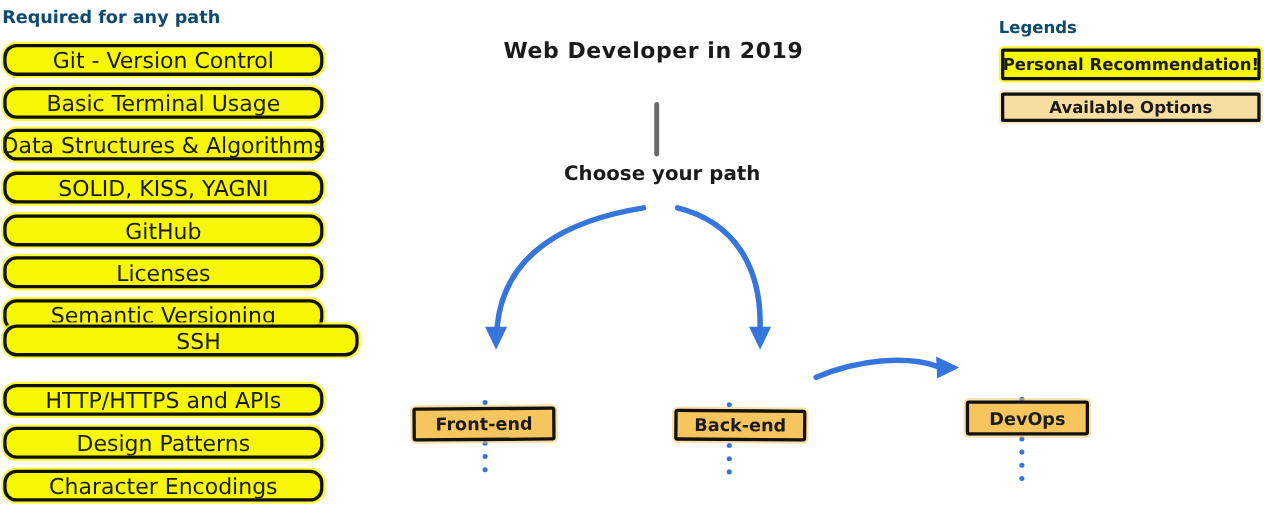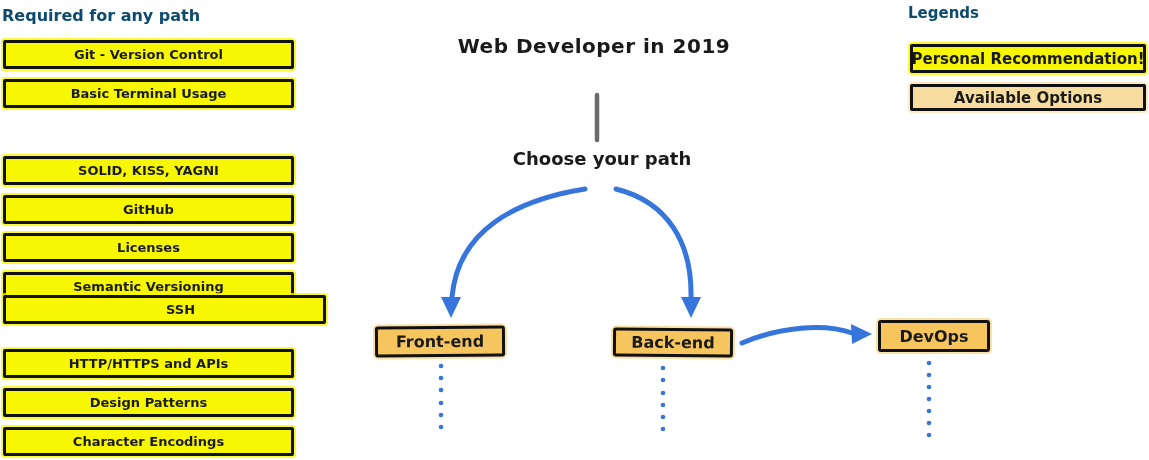--- a/index.html
+++ b/index.html
@@ -35,41 +35,42 @@
     font-weight: bold;
     white-space: nowrap;
   }
   .topic-box {
     position: absolute;
     left: 3px;
     width: 285px;
     height: 23px;
     background: var(--recommendation-yellow);
     border: 3px solid var(--border-black);
-    border-radius: 2px;
+    border-radius: 12px;
     box-shadow: 0 0 0 2px rgba(247, 247, 1, 0.8);
     display: flex;
     align-items: center;
     justify-content: center;
-    font-size: 13px;
-    font-weight: bold;
+    font-size: 20px;
+    font-weight: normal;
     white-space: nowrap;
   }
   .node-box {
     position: absolute;
     background: var(--option-orange);
     border: 3px solid var(--border-black);
     border-radius: 3px;
     box-shadow: 0 0 0 2px rgba(246, 197, 94, 0.55);
     display: flex;
     align-items: center;
     justify-content: center;
     font-size: 16px;
     font-weight: bold;
     white-space: nowrap;
+    margin-top: 44px;
   }
   .legend-box {
     position: absolute;
     left: 910px;
     width: 230px;
     border: 3px solid var(--border-black);
     border-radius: 2px;
     display: flex;
     align-items: center;
     justify-content: center;
@@ -143,33 +144,34 @@
       <circle class="dot" cx="929" cy="411" r="2.3"></circle>
       <circle class="dot" cx="929" cy="423" r="2.3"></circle>
       <circle class="dot" cx="929" cy="435" r="2.3"></circle>
     </g>
   </svg>
 
   <div class="heading" style="left:2px; top:6px;">Required for any path</div>
 
   <div class="topic-box" style="top:40px;">Git - Version Control</div>
   <div class="topic-box" style="top:79px;">Basic Terminal Usage</div>
+  <div class="topic-box" style="top:117px;">Data Structures &amp; Algorithms</div>
   <div class="topic-box" style="top:156px;">SOLID, KISS, YAGNI</div>
   <div class="topic-box" style="top:195px;">GitHub</div>
   <div class="topic-box" style="top:233px;">Licenses</div>
   <div class="topic-box" style="top:272px;">Semantic Versioning</div>
   <div class="topic-box" style="top:295px;padding-left:32px;">SSH</div>
   <div class="topic-box" style="top:349px;">HTTP/HTTPS and APIs</div>
   <div class="topic-box" style="top:388px;">Design Patterns</div>
   <div class="topic-box" style="top:427px;">Character Encodings</div>
 
   <div class="page-title">Web Developer in 2019</div>
   <div class="subtitle">Choose your path</div>
 
   <div class="node-box" style="left:375px; top:326px; width:124px; height:25px; transform:rotate(-0.4deg);">Front-end</div>
   <div class="node-box" style="left:613px; top:328px; width:114px; height:23px; transform:rotate(0.4deg);">Back-end</div>
   <div class="node-box" style="left:878px; top:320px; width:106px; height:26px;">DevOps</div>
 
-  <div class="heading" style="left:908px; top:4px; font-size:15px;">Legends</div>
+  <div class="heading" style="left:908px; top:16px; font-size:15px;">Legends</div>
   <div class="legend-box rec">Personal Recommendation!</div>
   <div class="legend-box avail">Available Options</div>
 
 </div>
 
 </body></html>

